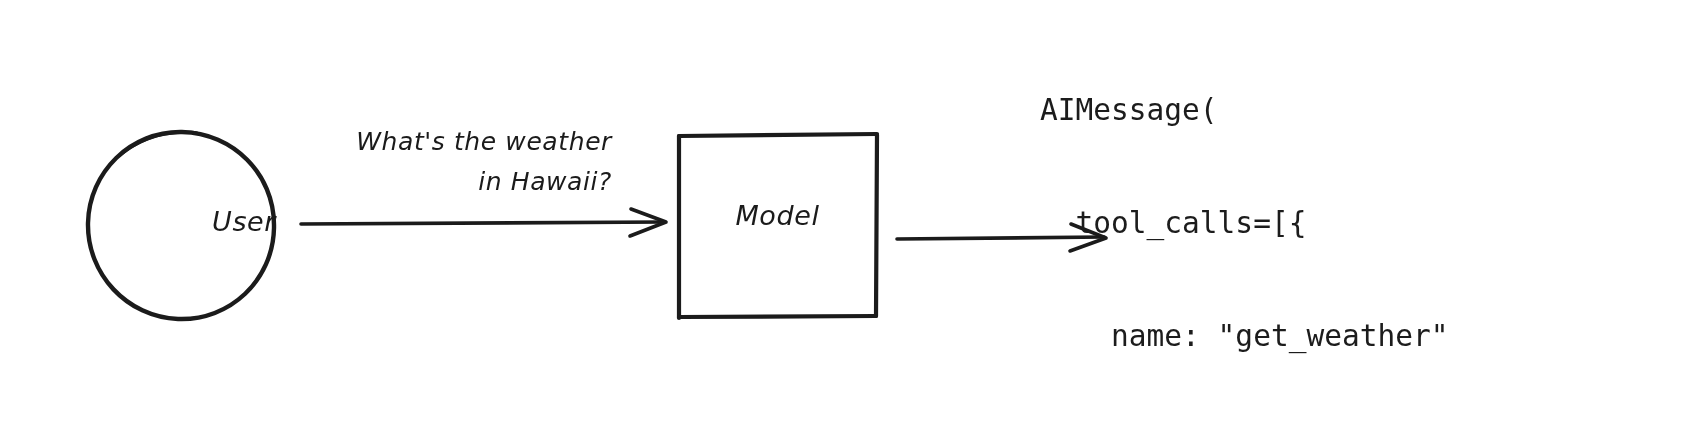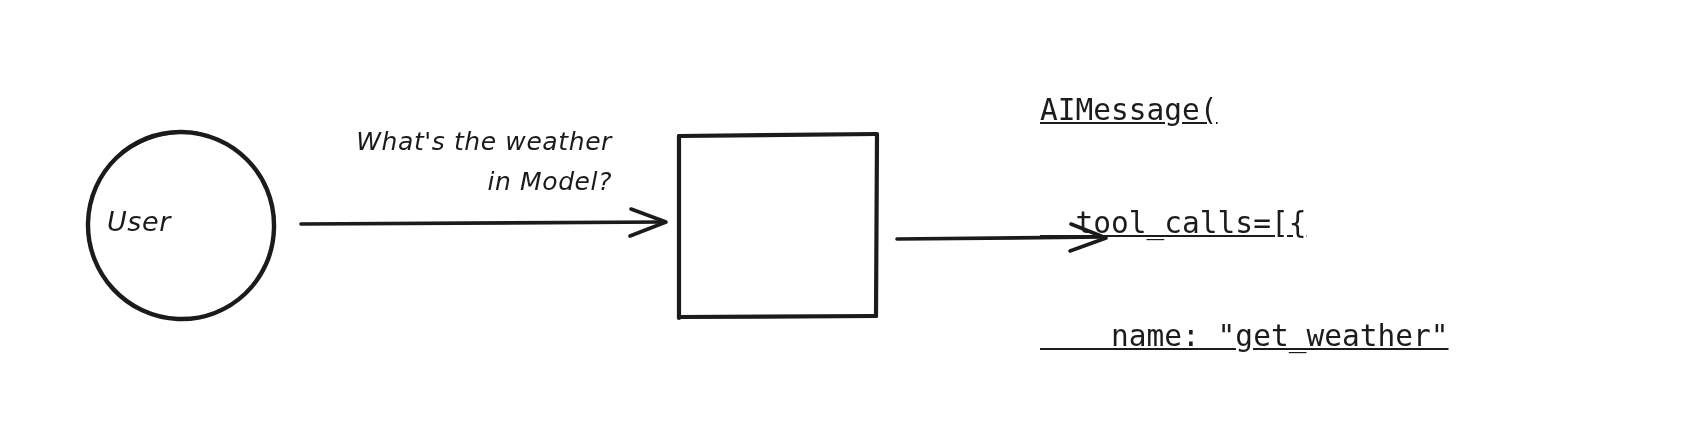--- a/index.html
+++ b/index.html
@@ -37,23 +37,22 @@
     font-weight: 400;
     letter-spacing: 0.6px;
     white-space: nowrap;
     font-style: italic;
   }
 
   #user-label {
     left: 86px;
     top: 206px;
     width: 190px;
-    text-align: left;
+    text-align: right;
     font-size: 27px;
-    margin-left: 21px;
   }
 
   #model-label {
     left: 678px;
     top: 200px;
     width: 199px;
     text-align: center;
     font-size: 27px;
   }
 
@@ -73,21 +72,21 @@
     left: 1040px;
     top: 17px;
     font-family: "DejaVu Sans Mono", monospace;
     font-size: 29.5px;
     line-height: 37.6px;
     color: #1c1c1c;
     white-space: pre;
     font-weight: 500;
     letter-spacing: 0px;
   }
-  #code-block .code-line { display: block; text-decoration: underline; }
+  #code-block .code-line { display: block; }
 </style>
 </head>
 <body>
 
 <div id="canvas">
 
   <svg class="sketch-layer" viewBox="0 0 1684 432" xmlns="http://www.w3.org/2000/svg">
 
     <g>
       <path d="M 274 225
@@ -114,24 +113,25 @@
     </g>
 
     <g>
       <path d="M 897 239 L 1104 237" fill="none" stroke="#1b1b1b" stroke-width="3.6" stroke-linecap="round"></path>
       <path d="M 1071 224 L 1106 238 L 1070 251" fill="none" stroke="#1b1b1b" stroke-width="3.6" stroke-linecap="round" stroke-linejoin="round"></path>
     </g>
   </svg>
 
   <div class="hand-label" id="user-label">User</div>
 
+  <div class="hand-label" id="model-label">Model</div>
 
   <div class="hand-label" id="edge-label">
     <span>What's the weather</span>
-    <span class="line2">in Model?</span>
+    <span class="line2">in Hawaii?</span>
   </div>
 
   <div id="code-block">
     <span class="code-line">AIMessage(</span>
     <span class="code-line">  tool_calls=[{</span>
     <span class="code-line">    name: "get_weather"</span>
     <span class="code-line">    args: {</span>
     
     
     

